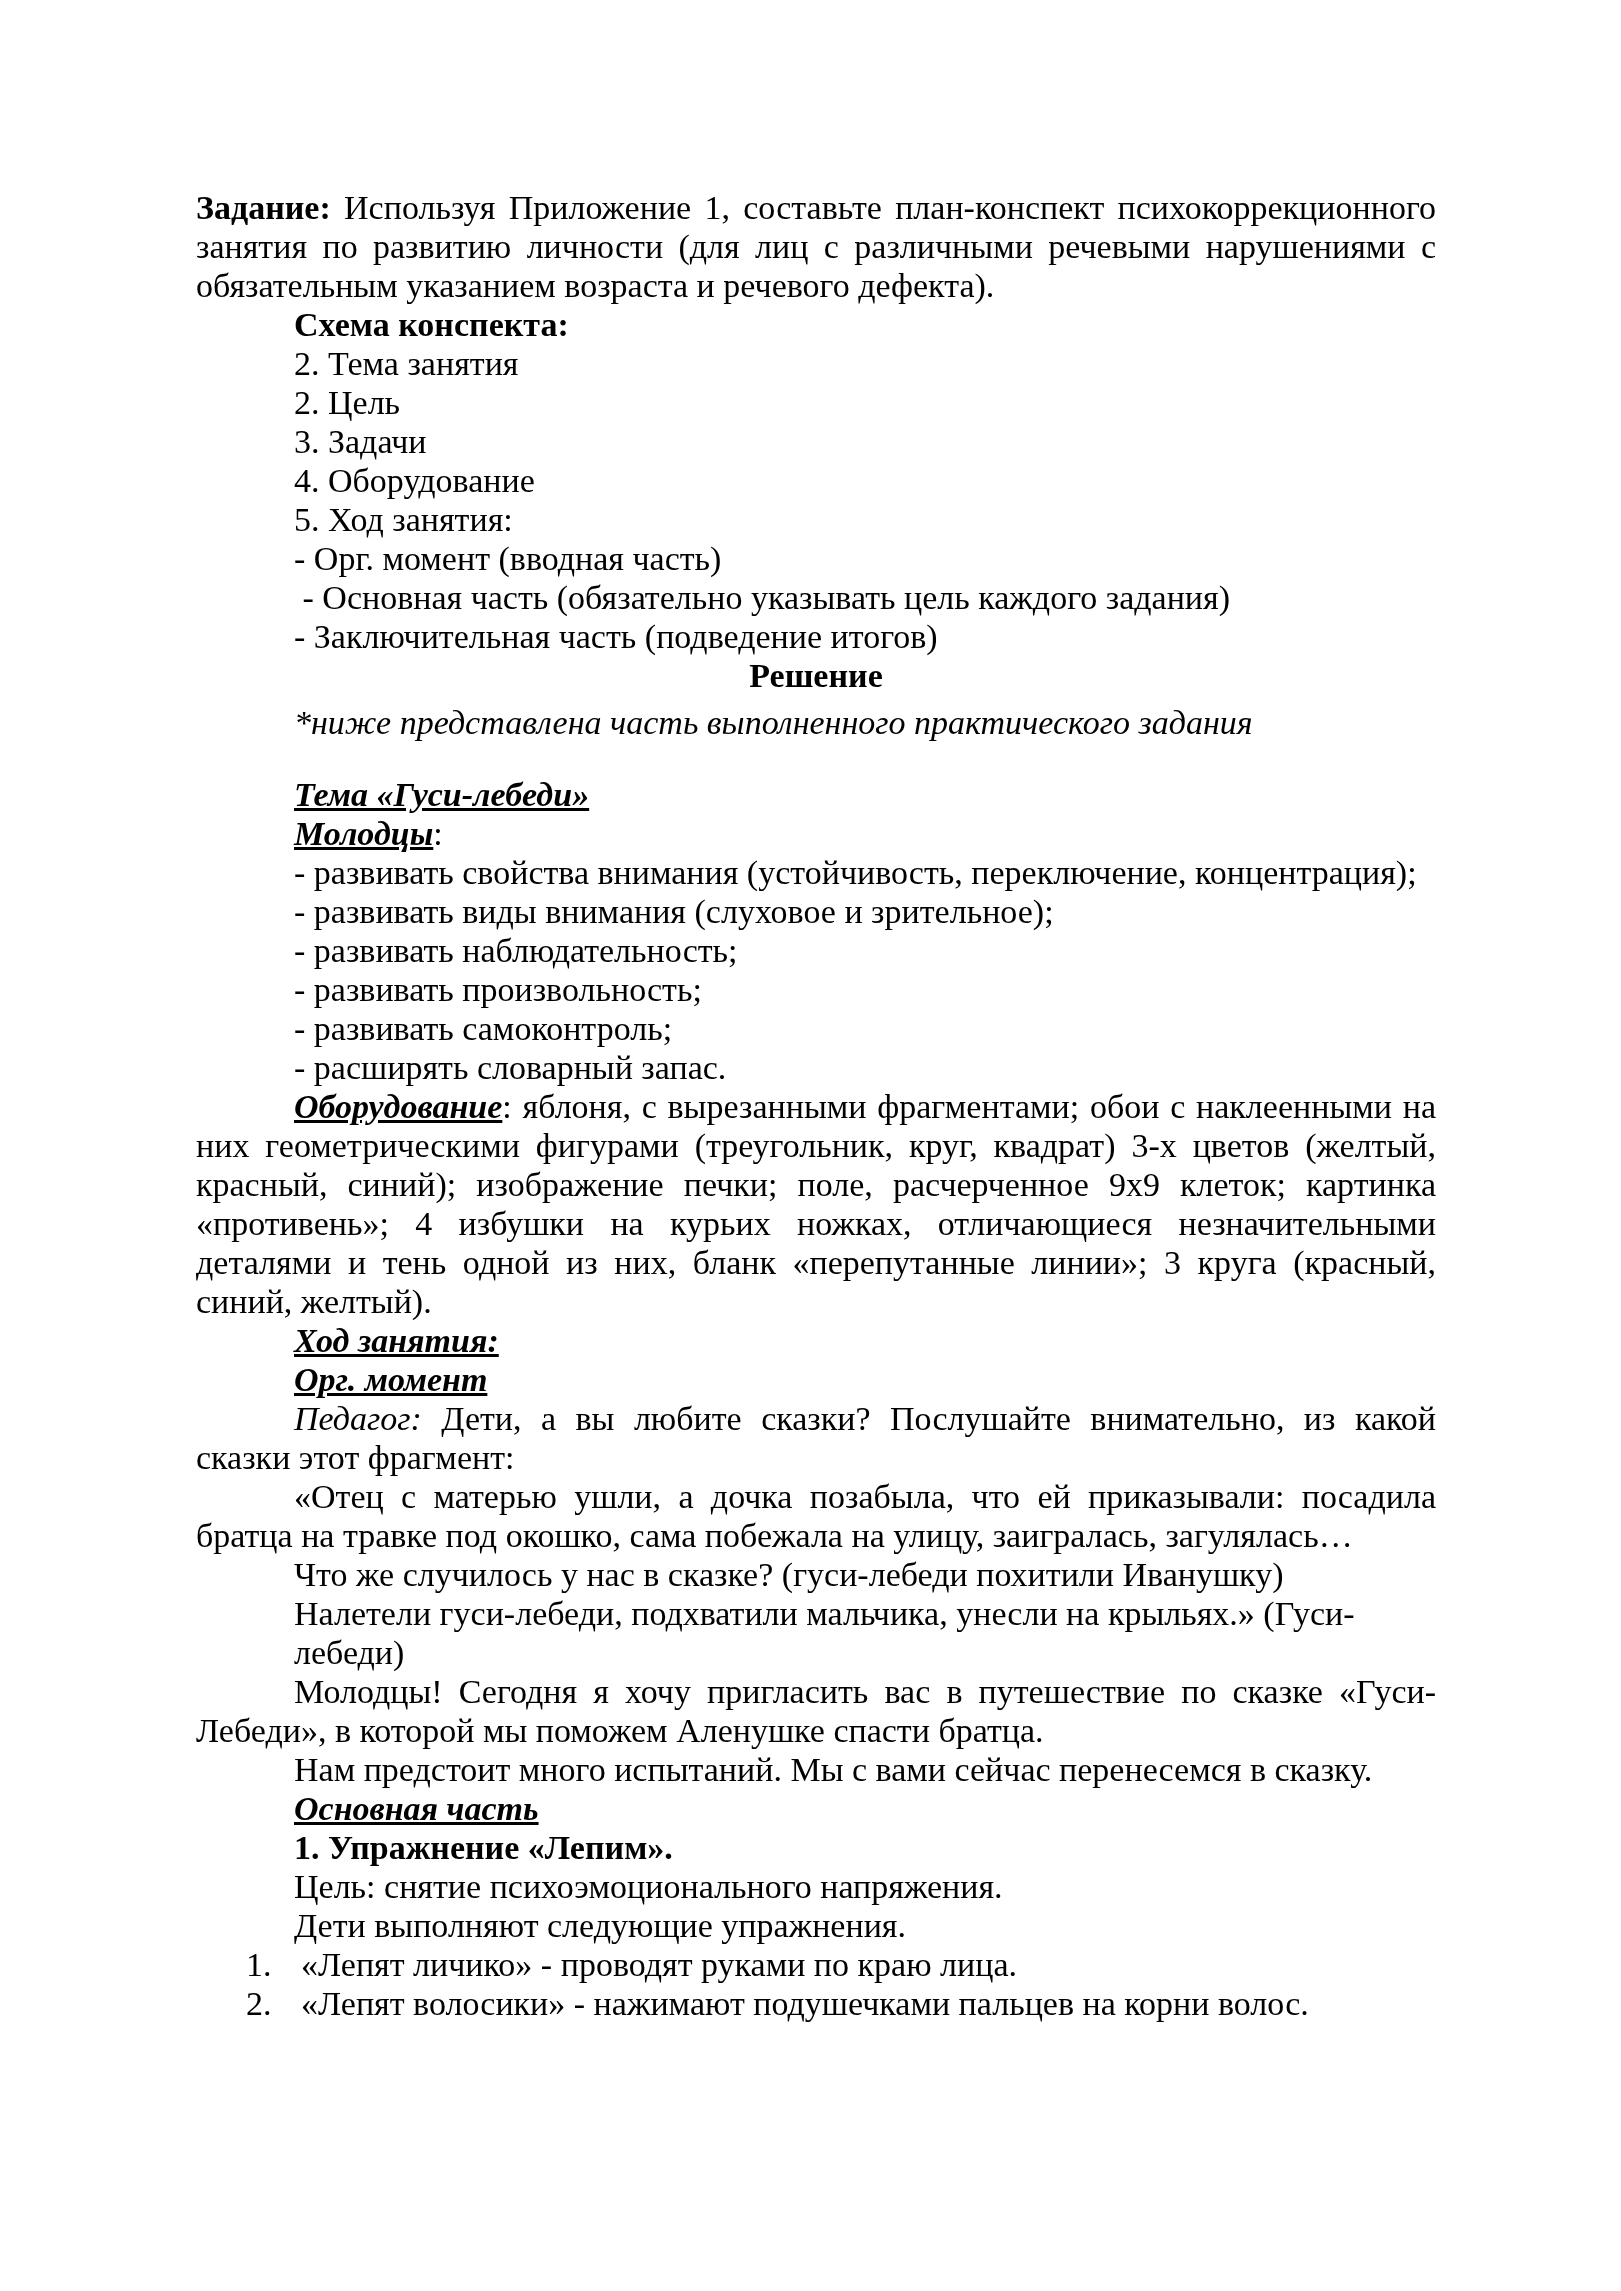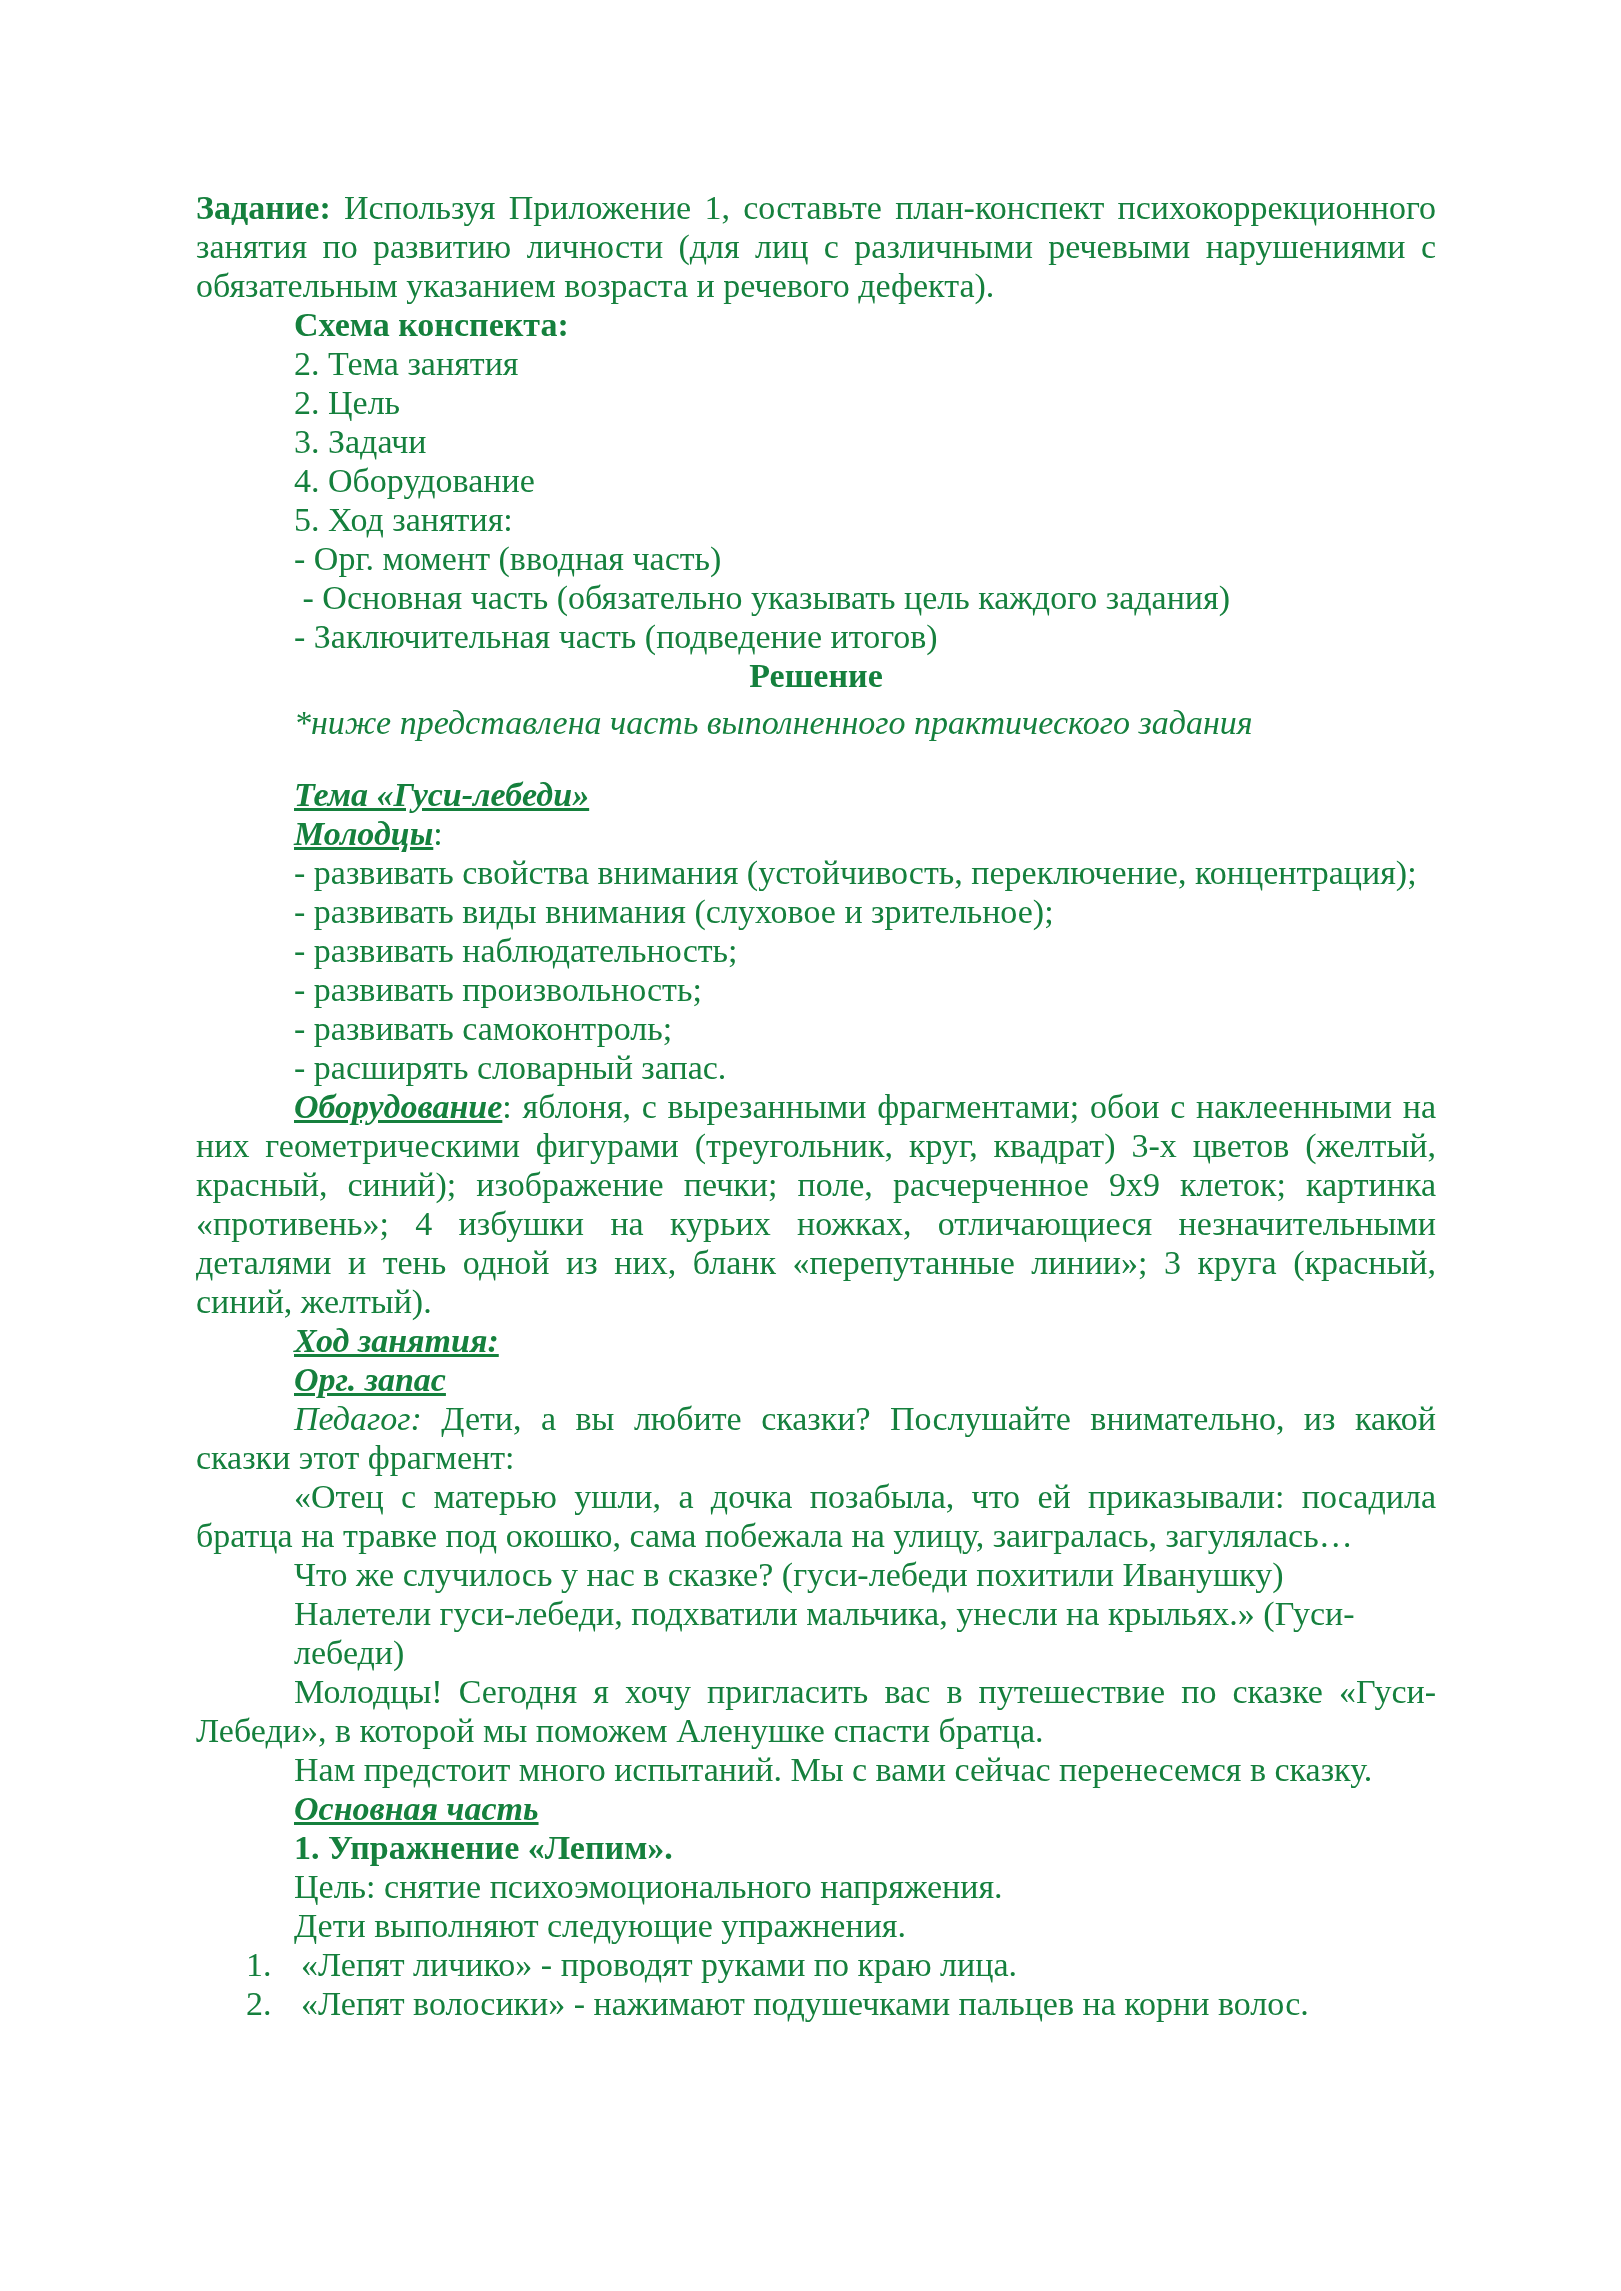--- a/index.html
+++ b/index.html
@@ -1,21 +1,21 @@
 <!DOCTYPE html>
 <html><head>
 <meta charset="utf-8">
 <style>
   html, body { margin: 0; padding: 0; background: #ffffff; }
   .page {
     position: relative;
     width: 1621px;
     height: 2292px;
     background: #ffffff;
-    color: #15803d;
+    color: #000000;
     font-family: "Liberation Serif", serif;
     font-size: 34px;
     line-height: 39px;
     box-sizing: border-box;
     padding: 188px 185px 0 196px;
     overflow: hidden;
   }
   p { margin: 0; }
   .just { text-align: justify; }
   .tind { text-indent: 98px; }
@@ -61,21 +61,21 @@
   <p class="ind pre">- развивать виды внимания (слуховое и зрительное);</p>
   <p class="ind pre">- развивать наблюдательность;</p>
   <p class="ind pre">- развивать произвольность;</p>
   <p class="ind pre">- развивать самоконтроль;</p>
   <p class="ind pre">- расширять словарный запас.</p>
 
   <p class="just tind"><span class="biu">Оборудование</span><span>: яблоня, с вырезанными фрагментами; обои с наклеенными на них геометрическими фигурами (треугольник, круг, квадрат) 3-х цветов (желтый, красный, синий); изображение печки; поле, расчерченное 9х9 клеток; картинка «противень»; 4 избушки на курьих ножках, отличающиеся незначительными деталями и тень одной из них, бланк «перепутанные линии»; 3 круга (красный, синий, желтый).</span></p>
 
   <p class="ind"><span class="biu">Ход занятия:</span></p>
 
-  <p class="ind"><span class="biu">Орг. запас</span></p>
+  <p class="ind"><span class="biu">Орг. момент</span></p>
 
   <p class="just tind"><span class="i">Педагог:</span><span> Дети, а вы любите сказки? Послушайте внимательно, из какой сказки этот фрагмент:</span></p>
 
   <p class="just tind">«Отец с матерью ушли, а дочка позабыла, что ей приказывали: посадила братца на травке под окошко, сама побежала на улицу, заигралась, загулялась…</p>
 
   <p class="ind">Что же случилось у нас в сказке? (гуси-лебеди похитили Иванушку)</p>
 
   <p class="ind">Налетели гуси-лебеди, подхватили мальчика, унесли на крыльях.» (Гуси-лебеди)</p>
 
   <p class="just tind">Молодцы! Сегодня я хочу пригласить вас в путешествие по сказке «Гуси-Лебеди», в которой мы поможем Аленушке спасти братца.</p>

